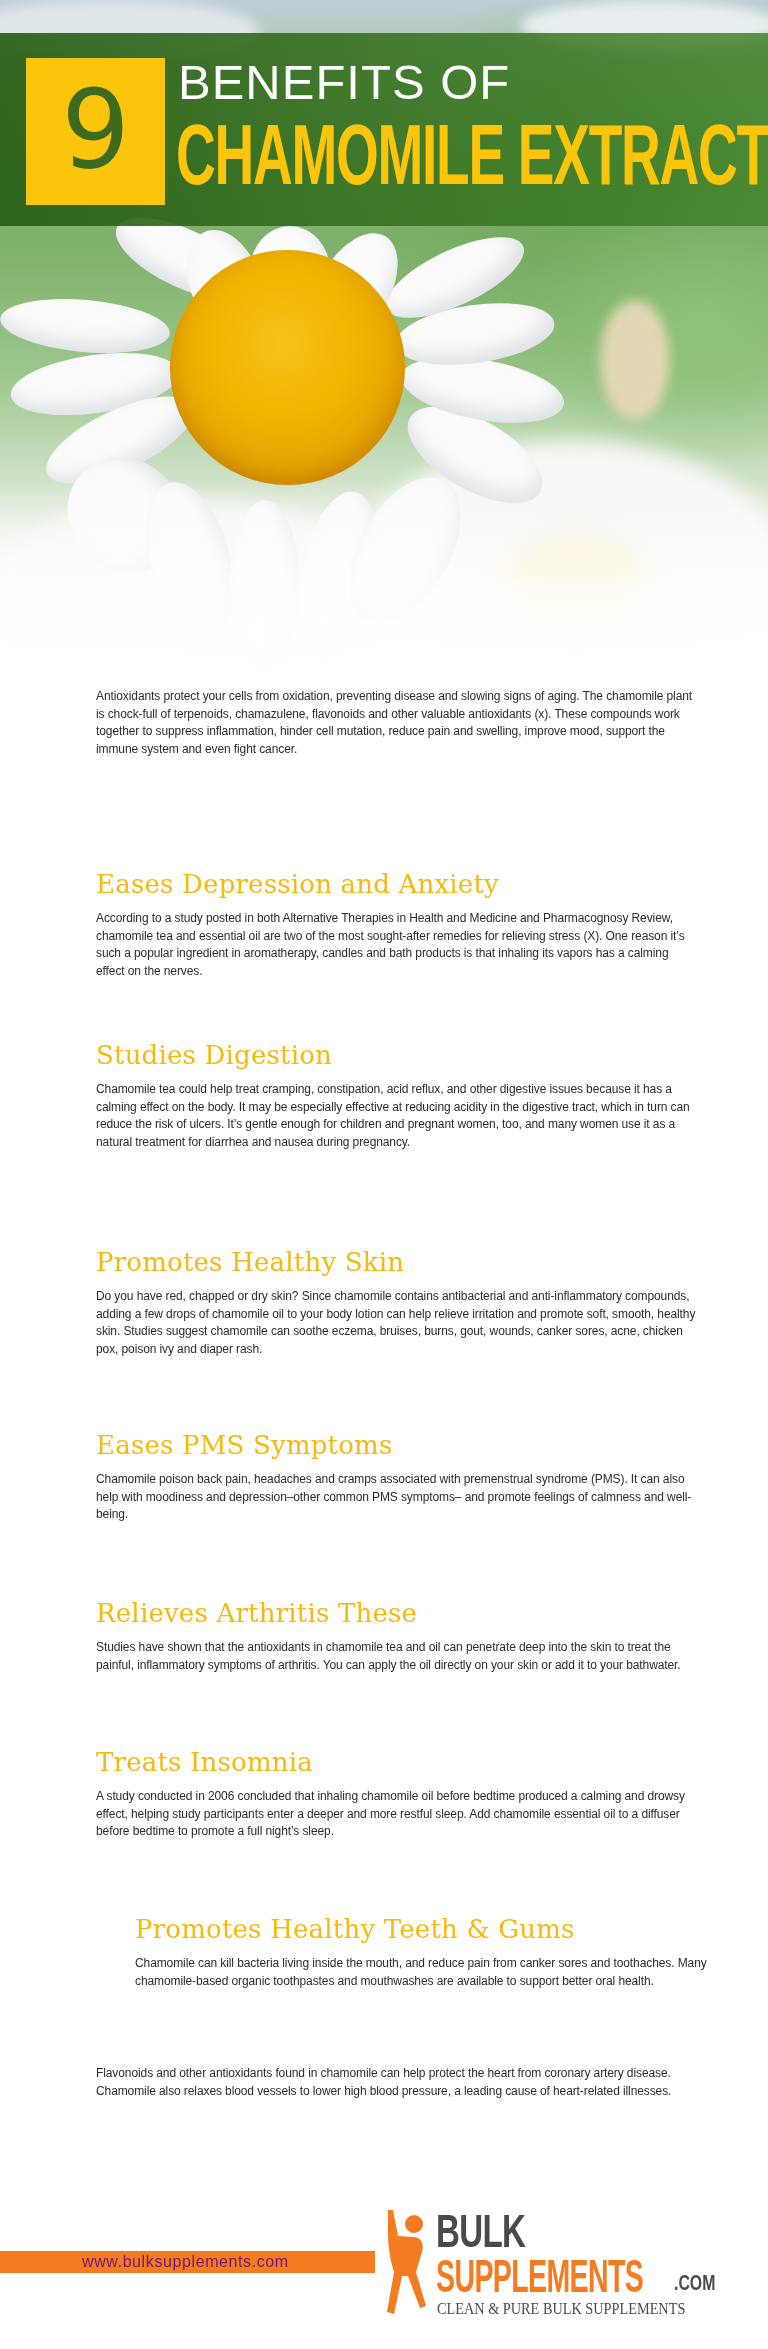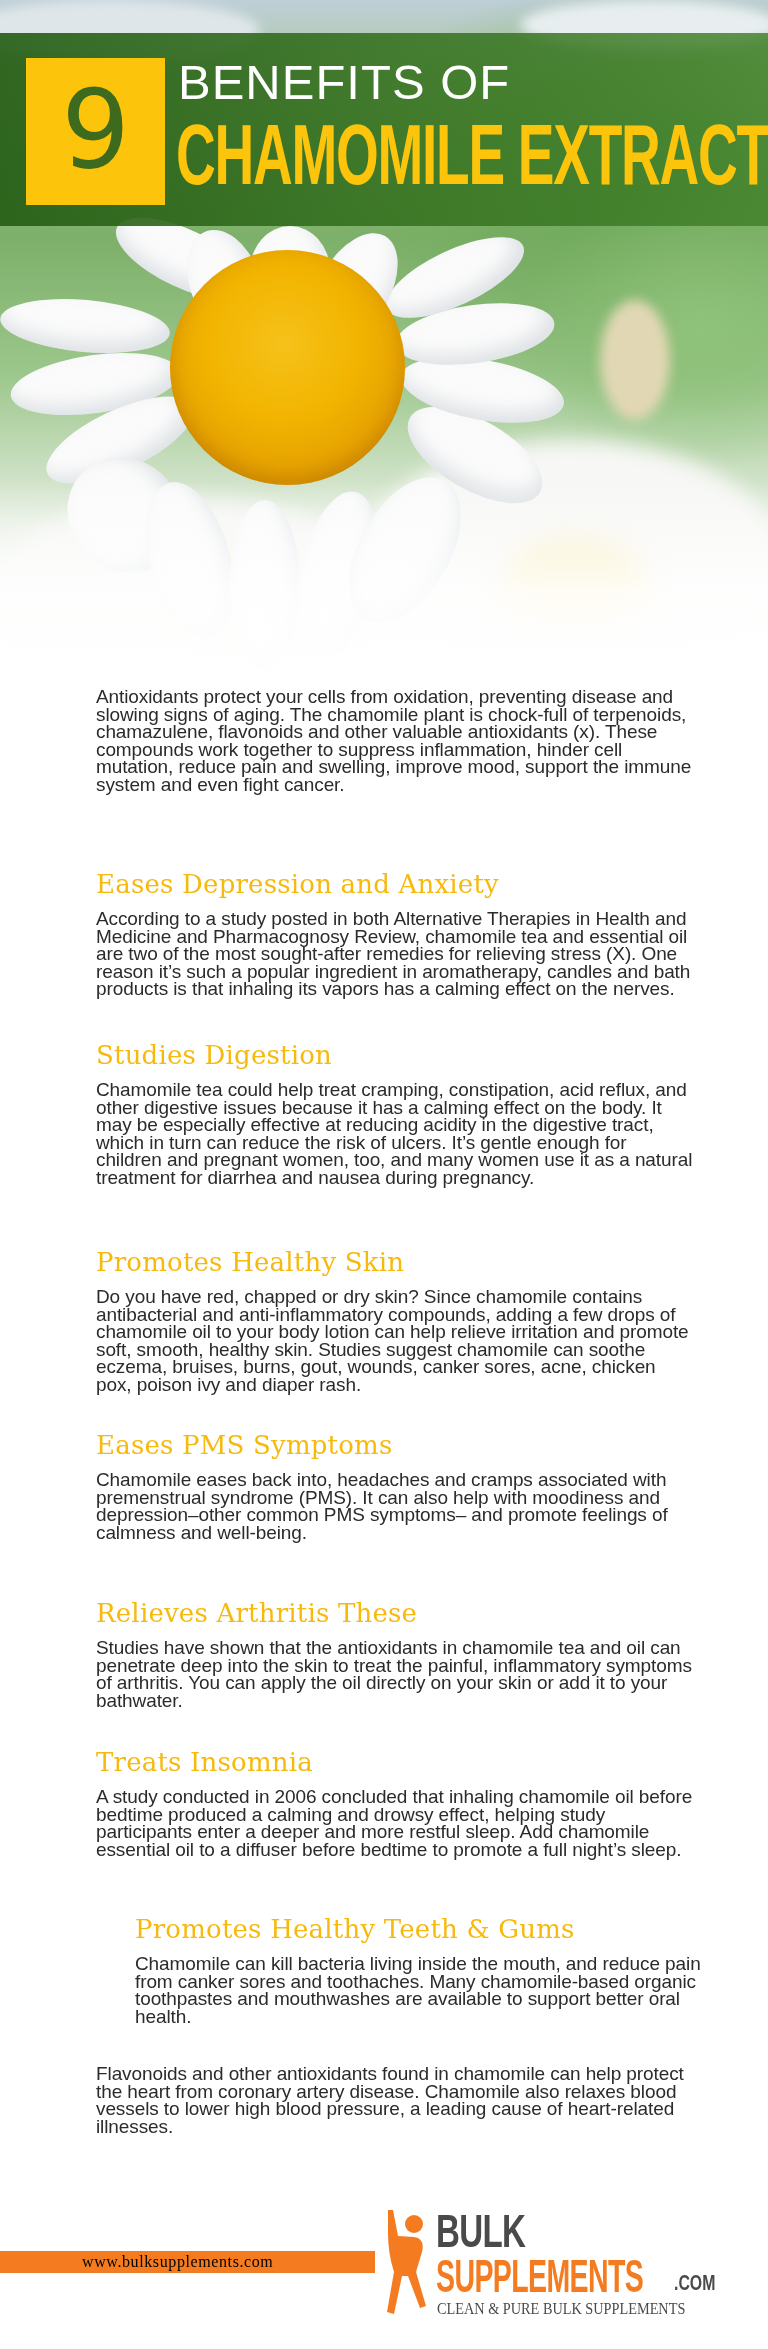--- a/index.html
+++ b/index.html
@@ -67,32 +67,32 @@
   .section { position: absolute; left: 96px; width: 600px; }
   .section h2 {
     margin: 0;
     font-family: "DejaVu Serif", serif; font-weight: 400;
     font-size: 26px; color: #f6b90c; line-height: 32px;
     letter-spacing: 0.2px;
   }
   .section p {
     margin: 10px 0 0 0;
     font-family: "Liberation Sans", sans-serif;
-    font-size: 19px; line-height: 17.6px; color: #2b2b2b;
+    font-size: 12px; line-height: 17.6px; color: #2b2b2b;
     letter-spacing: -0.1px;
   }
   
   .footer-bar {
     position: absolute; left: 0; top: 2251px; width: 375px; height: 22px;
     background: #f47b20;
   }
   .footer-bar span {
     position: absolute; left: 82px; top: 1px;
-    font-family: Liberation Serif, serif; font-size: 16px;
-    color: #000000; letter-spacing: 0.6px; line-height: 20px;
+    font-family: Liberation Sans, sans-serif; font-size: 16px;
+    color: #701a75; letter-spacing: 0.6px; line-height: 20px;
   }
   .logo-figure { position: absolute; left: 384px; top: 2210px; width: 48px; height: 110px; }
   .logo-bulk {
     position: absolute; left: 436px; top: 2208px;
     font-family: "Liberation Sans", sans-serif; font-weight: 700;
     font-size: 46px; color: #4a4a4a; line-height: 1; letter-spacing: -1px;
     transform: scaleX(0.72); transform-origin: left;
   }
   .logo-supp {
     position: absolute; left: 436px; top: 2253px;
@@ -170,21 +170,21 @@
   <p>Chamomile tea could help treat cramping, constipation, acid reflux, and other digestive issues because it has a calming effect on the body. It may be especially effective at reducing acidity in the digestive tract, which in turn can reduce the risk of ulcers. It’s gentle enough for children and pregnant women, too, and many women use it as a natural treatment for diarrhea and nausea during pregnancy.</p>
 </div>
 
 <div class="section" style="top:1246px;">
   <h2>Promotes Healthy Skin</h2>
   <p>Do you have red, chapped or dry skin? Since chamomile contains antibacterial and anti-inflammatory compounds, adding a few drops of chamomile oil to your body lotion can help relieve irritation and promote soft, smooth, healthy skin. Studies suggest chamomile can soothe eczema, bruises, burns, gout, wounds, canker sores, acne, chicken pox, poison ivy and diaper rash.</p>
 </div>
 
 <div class="section" style="top:1429px;">
   <h2>Eases PMS Symptoms</h2>
-  <p>Chamomile eases back into, headaches and cramps associated with premenstrual syndrome (PMS). It can also help with moodiness and depression–other common PMS symptoms– and promote feelings of calmness and well-being.</p>
+  <p>Chamomile poison back pain, headaches and cramps associated with premenstrual syndrome (PMS). It can also help with moodiness and depression–other common PMS symptoms– and promote feelings of calmness and well-being.</p>
 </div>
 
 <div class="section" style="top:1597px;">
   <h2>Relieves Arthritis These</h2>
   <p>Studies have shown that the antioxidants in chamomile tea and oil can penetrate deep into the skin to treat the painful, inflammatory symptoms of arthritis. You can apply the oil directly on your skin or add it to your bathwater.</p>
 </div>
 
 <div class="section" style="top:1746px;">
   <h2>Treats Insomnia</h2>
   <p>A study conducted in 2006 concluded that inhaling chamomile oil before bedtime produced a calming and drowsy effect, helping study participants enter a deeper and more restful sleep. Add chamomile essential oil to a diffuser before bedtime to promote a full night’s sleep.</p>

